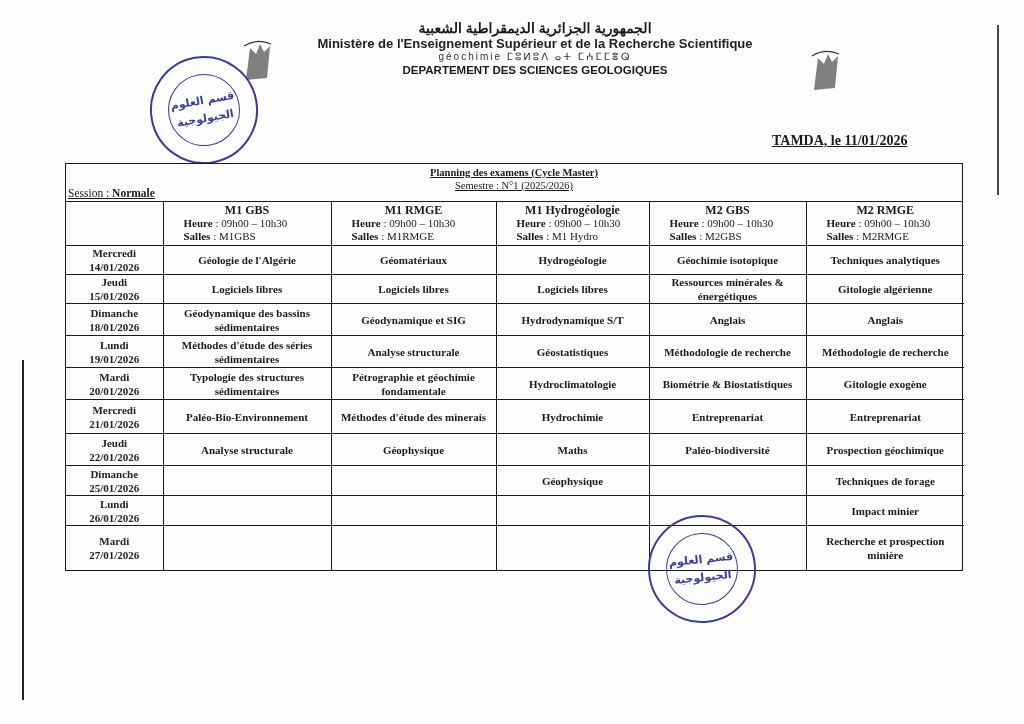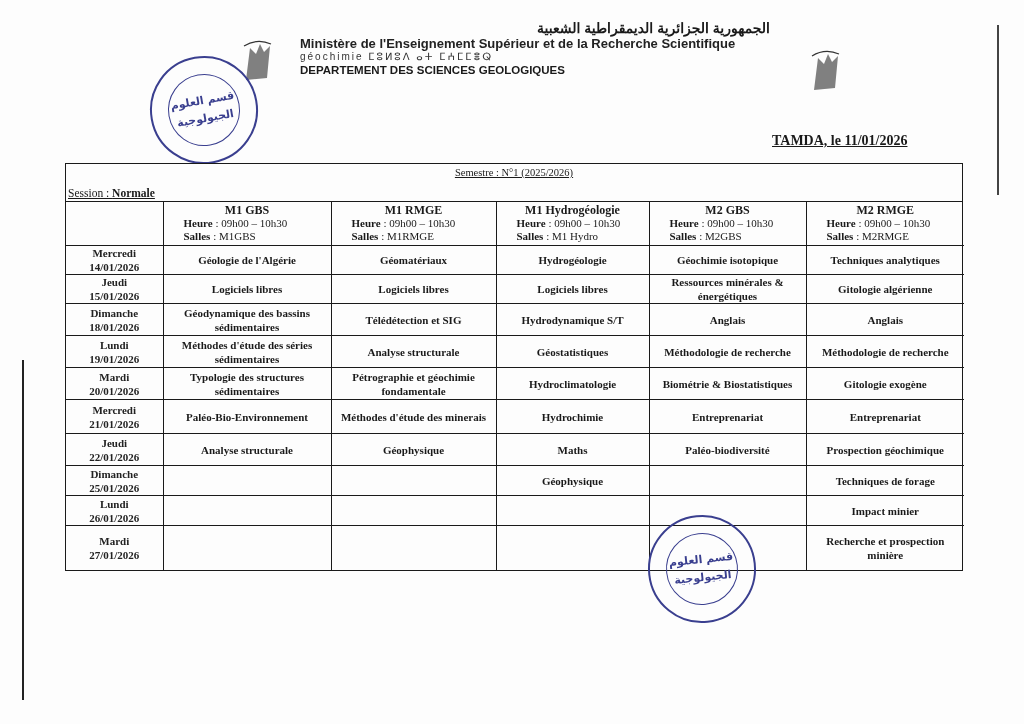--- a/index.html
+++ b/index.html
@@ -3,21 +3,21 @@
   <meta charset="utf-8">
   <style>
     html, body { margin: 0; padding: 0; }
     body {
       width: 1024px; height: 724px; background: #fdfdfd; position: relative; overflow: hidden;
       font-family: "Liberation Serif", serif; color: #1a1a1a;
     }
     .edge-line-left { position: absolute; left: 22px; top: 360px; width: 2px; height: 340px; background: #222; }
     .edge-line-right { position: absolute; left: 997px; top: 25px; width: 2px; height: 170px; background: #444; }
 
-    .letterhead { position: absolute; left: 300px; top: 20px; width: 470px; font-family: "Liberation Sans", sans-serif; }
+    .letterhead { position: absolute; left: 300px; top: 20px; width: 470px; text-align: center; font-family: "Liberation Sans", sans-serif; }
     .lh-arabic { font-size: 14px; font-weight: bold; direction: rtl; margin-bottom: 1px; }
     .lh-line { font-size: 13px; font-weight: bold; line-height: 13px; color: #222; }
     .lh-tifinagh { font-size: 10px; letter-spacing: 2px; color: #333; line-height: 13px; }
     .lh-dept { font-size: 11.5px; font-weight: bold; margin-top: 1px; }
 
     .stamp { position: absolute; border-radius: 50%; border: 2.5px double #3a3f8f; color: #3a3f8f; }
     .stamp .inner { position: absolute; border-radius: 50%; border: 1.5px solid #3a3f8f; left: 16px; top: 16px; right: 16px; bottom: 16px; display: flex; flex-direction: column; align-items: center; justify-content: center; font-size: 11px; font-weight: bold; direction: rtl; font-family: "DejaVu Sans", sans-serif; line-height: 18px; }
     .stamp-1 { left: 150px; top: 56px; width: 104px; height: 104px; transform: rotate(-10deg); }
     .stamp-2 { left: 648px; top: 515px; width: 104px; height: 104px; transform: rotate(-6deg); }
 
@@ -75,20 +75,21 @@
     <span>الجيولوجية</span>
   </div>
 </div>
 
 <div class="place-date">TAMDA, le 11/01/2026</div>
 
 <div class="schedule">
   <div class="band">
     <div class="session"><span>Session : </span><b>Normale</b></div>
     <div class="plan-title">
+      <div class="t1">Planning des examens (Cycle Master)</div>
       <div>Semestre : N°1 (2025/2026)</div>
     </div>
   </div>
   <table>
     <colgroup>
       <col style="width:97px">
         <col style="width:168px">
         <col style="width:165px">
         <col style="width:153px">
         <col style="width:157px">
@@ -126,21 +127,21 @@
           <td class="exam">Logiciels libres</td>
           <td class="exam">Ressources minérales &amp; énergétiques</td>
           <td class="exam">Gitologie algérienne</td>
         </tr>
         <tr style="height: 32px;">
           <td class="day">
             <div>Dimanche</div>
             <div>18/01/2026</div>
           </td>
           <td class="exam">Géodynamique des bassins sédimentaires</td>
-          <td class="exam">Télédétection et SIG</td>
+          <td class="exam">Géodynamique et SIG</td>
           <td class="exam">Hydrodynamique S/T</td>
           <td class="exam">Anglais</td>
           <td class="exam">Anglais</td>
         </tr>
         <tr style="height: 32px;">
           <td class="day">
             <div>Lundi</div>
             <div>19/01/2026</div>
           </td>
           <td class="exam">Méthodes d'étude des séries sédimentaires</td>

